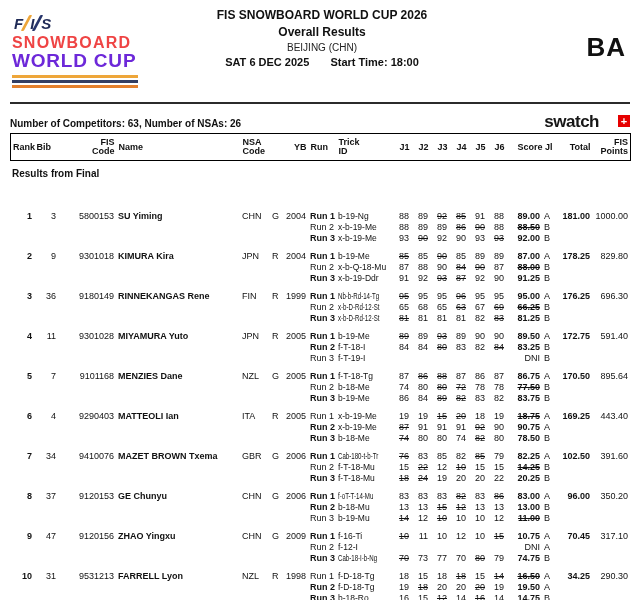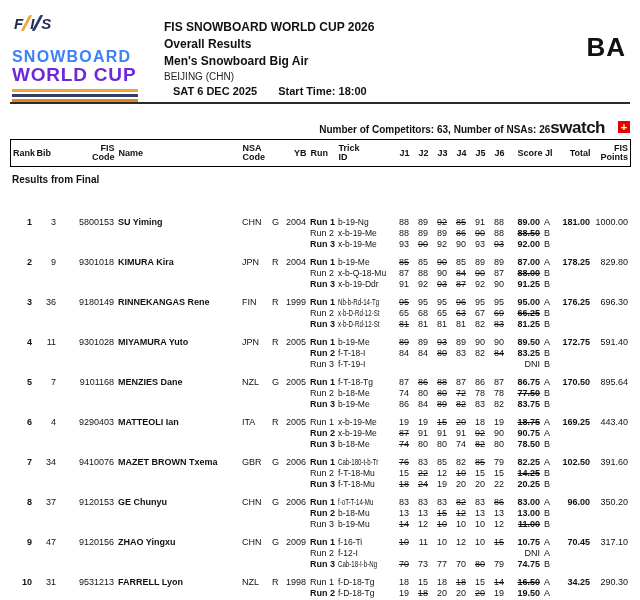--- a/index.html
+++ b/index.html
@@ -8,39 +8,39 @@
   .page { position:relative; width:640px; height:600px; padding:6px 10px 0 10px; }
 
   
   .hdr { position:relative; height:94px; }
   .logo { position:absolute; left:2px; top:8px; width:134px; }
   .fis-row { display:flex; align-items:center; gap:2px; height:18px; margin-left:2px; }
   .fis-letter { font-size:15px; font-weight:bold; font-style:italic; color:#1f2a56; }
   .slash { width:3px; height:16px; transform:skewX(-28deg); border-radius:1px; }
   .slash.gold { background:#eea63a; }
   .slash.blue { background:#27356b; }
-  .logo-l1 { font-size:16px; font-weight:800; letter-spacing:1.2px; color:#3b82f6; margin-top:16px; }
+  .logo-l1 { font-size:16px; font-weight:800; letter-spacing:1.2px; color:#ef4444; margin-top:2px; }
   .logo-l2 { font-size:19px; font-weight:800; letter-spacing:0.8px; color:#6d28d9; margin-top:-2px; }
   .stripes { margin-top:3px; width:126px; }
   .stripes div { height:3px; margin-bottom:2px; }
   .s1 { background:#eea63a; } .s2 { background:#333e63; } .s3 { background:#e2802e; }
-  .titles { position:absolute; left:154px; right:120px; top:2px; text-align:left;margin-top:12px; }
+  .titles { position:absolute; left:124px; right:120px; top:2px; text-align:center; }
   .t1 { font-size:12px; font-weight:bold; }
   .t2 { font-size:12px; font-weight:bold; margin-top:3px; }
   .t3 { font-size:12px; font-weight:bold; margin-top:3px; }
   .t4 { font-size:10px; margin-top:3px; color:#222; }
   .t5 { font-size:11px; font-weight:bold; margin-top:3px; }
   .t5 span { margin:0 9px; }
   .ba { position:absolute; right:4px; top:26px; font-size:26px; font-weight:bold; letter-spacing:1px; }
   .rule { border-top:2px solid #2b2b2b; margin-top:2px; }
 
   
-  .infobar { display:flex; justify-content:flex-end; align-items:flex-end; padding:16px 0 4px 0; }
+  .infobar { display:flex; justify-content:space-between; align-items:flex-end; padding:10px 0 4px 0; }
   .info-text { font-size:10px; font-weight:bold; }
-  .swatch { display:flex; align-items:flex-start; gap:13px; }
+  .swatch { display:flex; align-items:flex-start; gap:19px; }
   .swatch-word { font-size:17px; font-weight:bold; letter-spacing:-0.5px; color:#161616; line-height:15px; }
   .swatch-cross { width:12px; height:12px; background:#e60000; color:#fff; font-size:11px; font-weight:bold;
                   display:flex; align-items:center; justify-content:center; line-height:1; margin-top:1px; }
 
   
   table { border-collapse:collapse; table-layout:fixed; width:620px; }
   col.c1{width:24px} col.c2{width:24px} col.c3{width:58px} col.c4{width:124px}
   col.c5{width:30px} col.c6{width:12px} col.c7{width:26px} col.c8{width:28px}
   col.c9{width:56px} col.cj{width:19px} col.c16{width:36px} col.c17{width:12px}
   col.c18{width:38px} col.c19{width:38px}
@@ -74,21 +74,20 @@
       <div class="logo-l2">WORLD CUP</div>
       <div class="stripes">
         <div class="s1"></div>
         <div class="s2"></div>
         <div class="s3"></div>
       </div>
     </div>
     <div class="titles">
       <div class="t1">FIS SNOWBOARD WORLD CUP 2026</div>
       <div class="t2">Overall Results</div>
-      <div class="t3">Men's Snowboard Big Air</div>
       <div class="t4">BEIJING (CHN)</div>
       <div class="t5">
         <span>SAT 6 DEC 2025</span>
         <span>Start Time: 18:00</span>
       </div>
     </div>
     <div class="ba">BA</div>
   </div>
 
   <div class="rule"></div>

